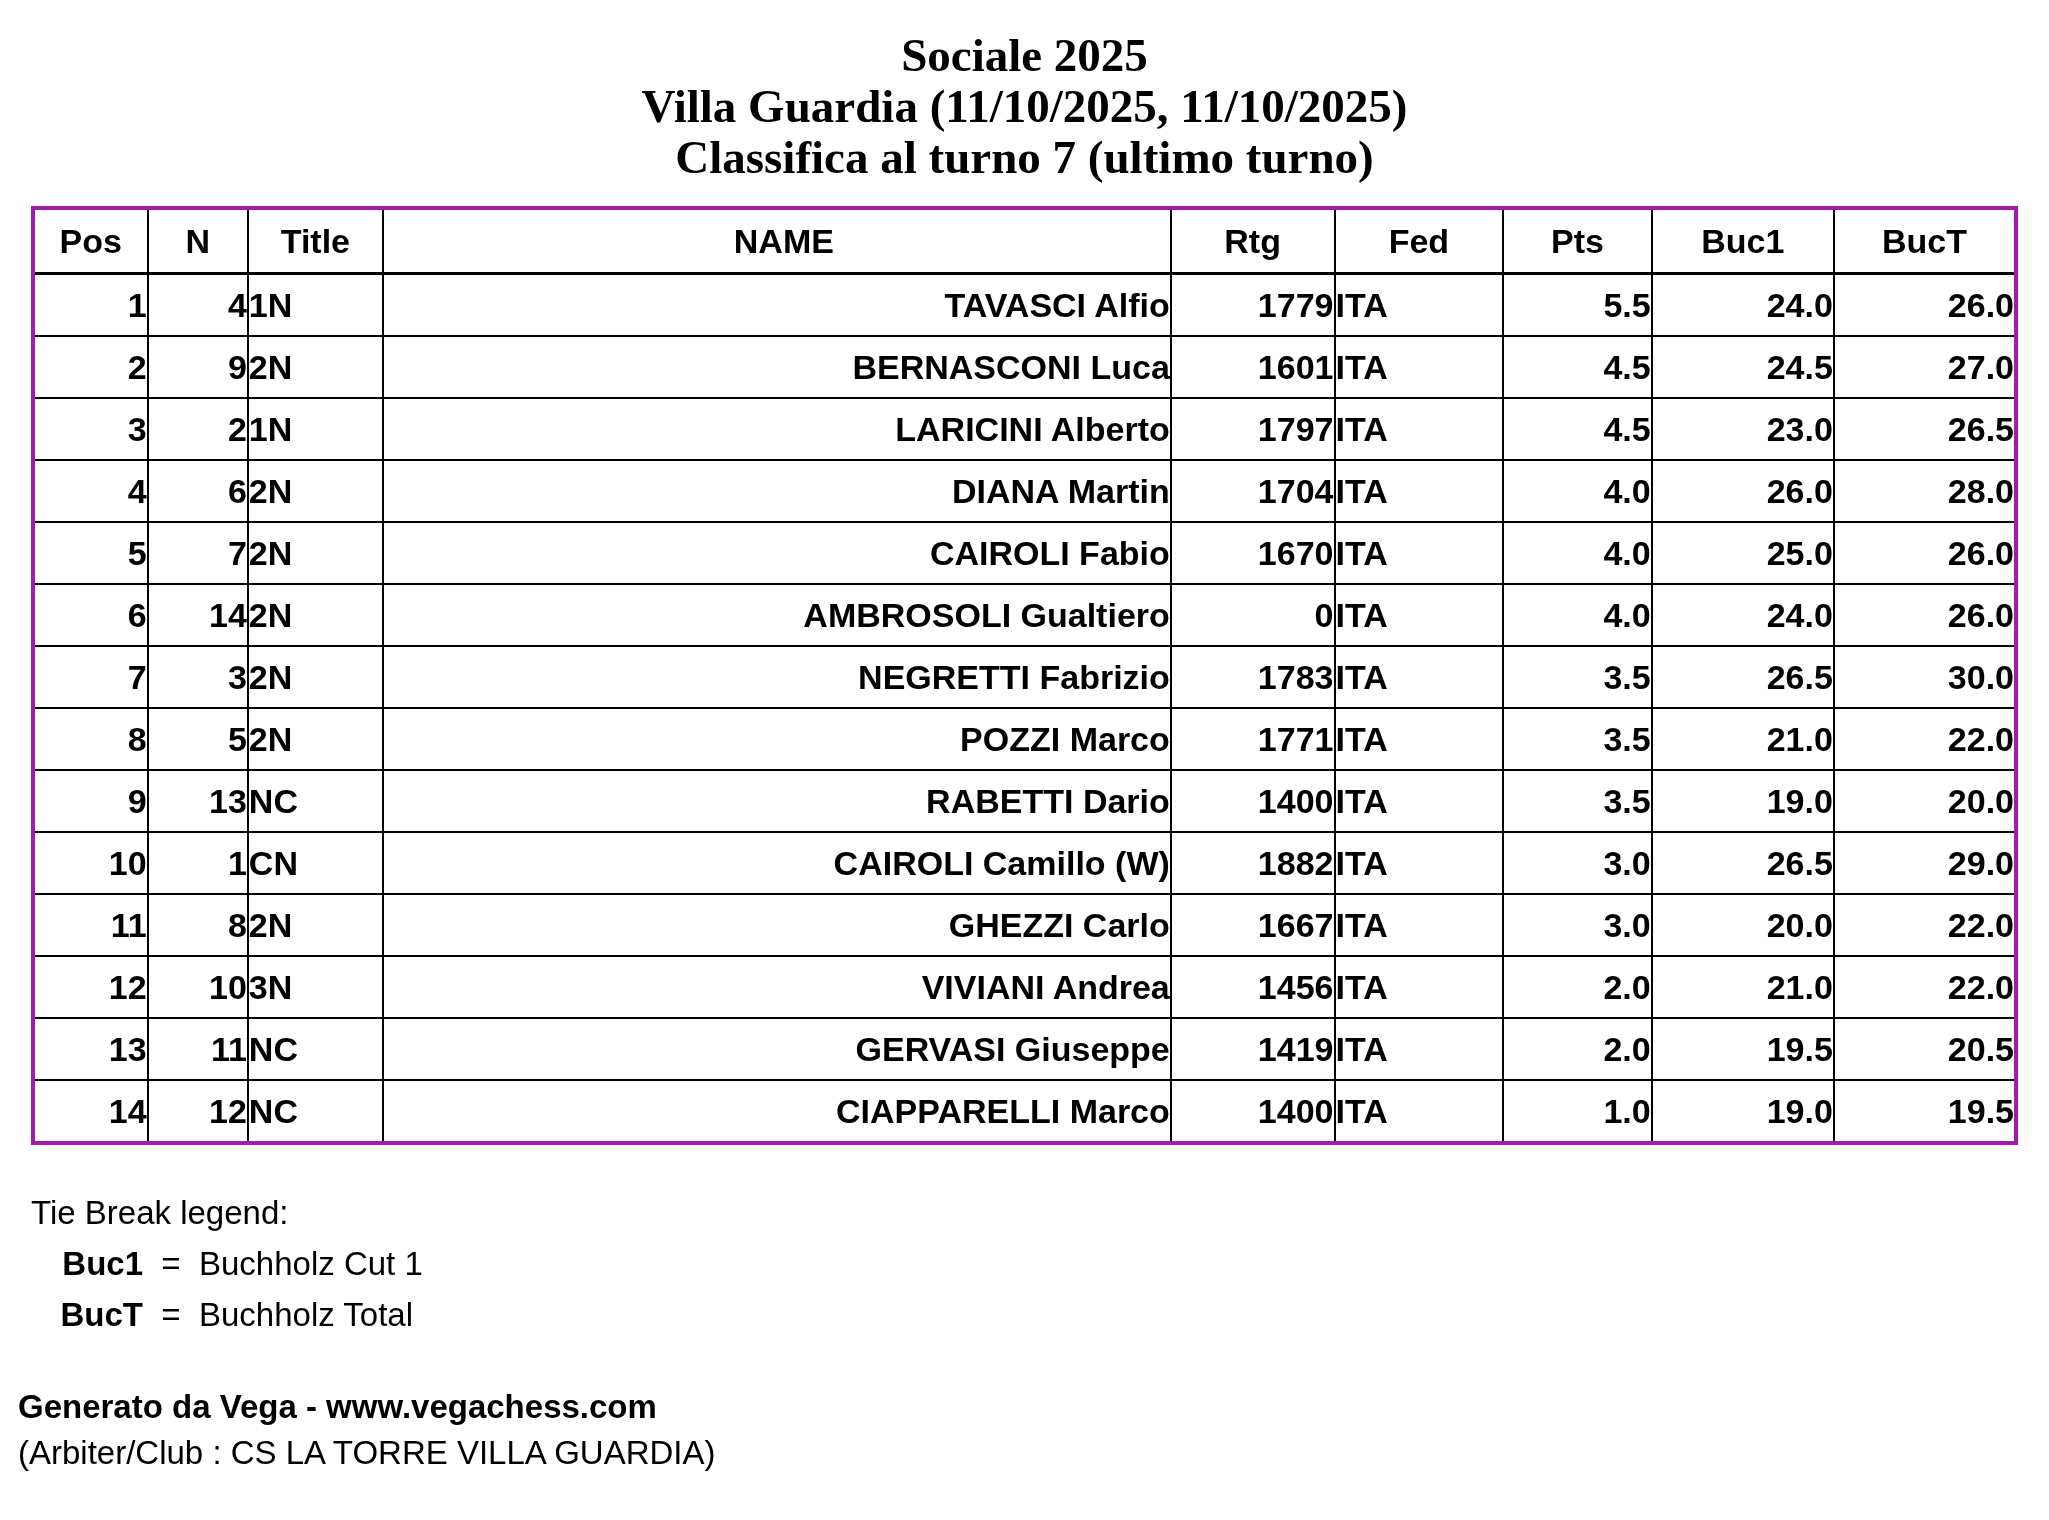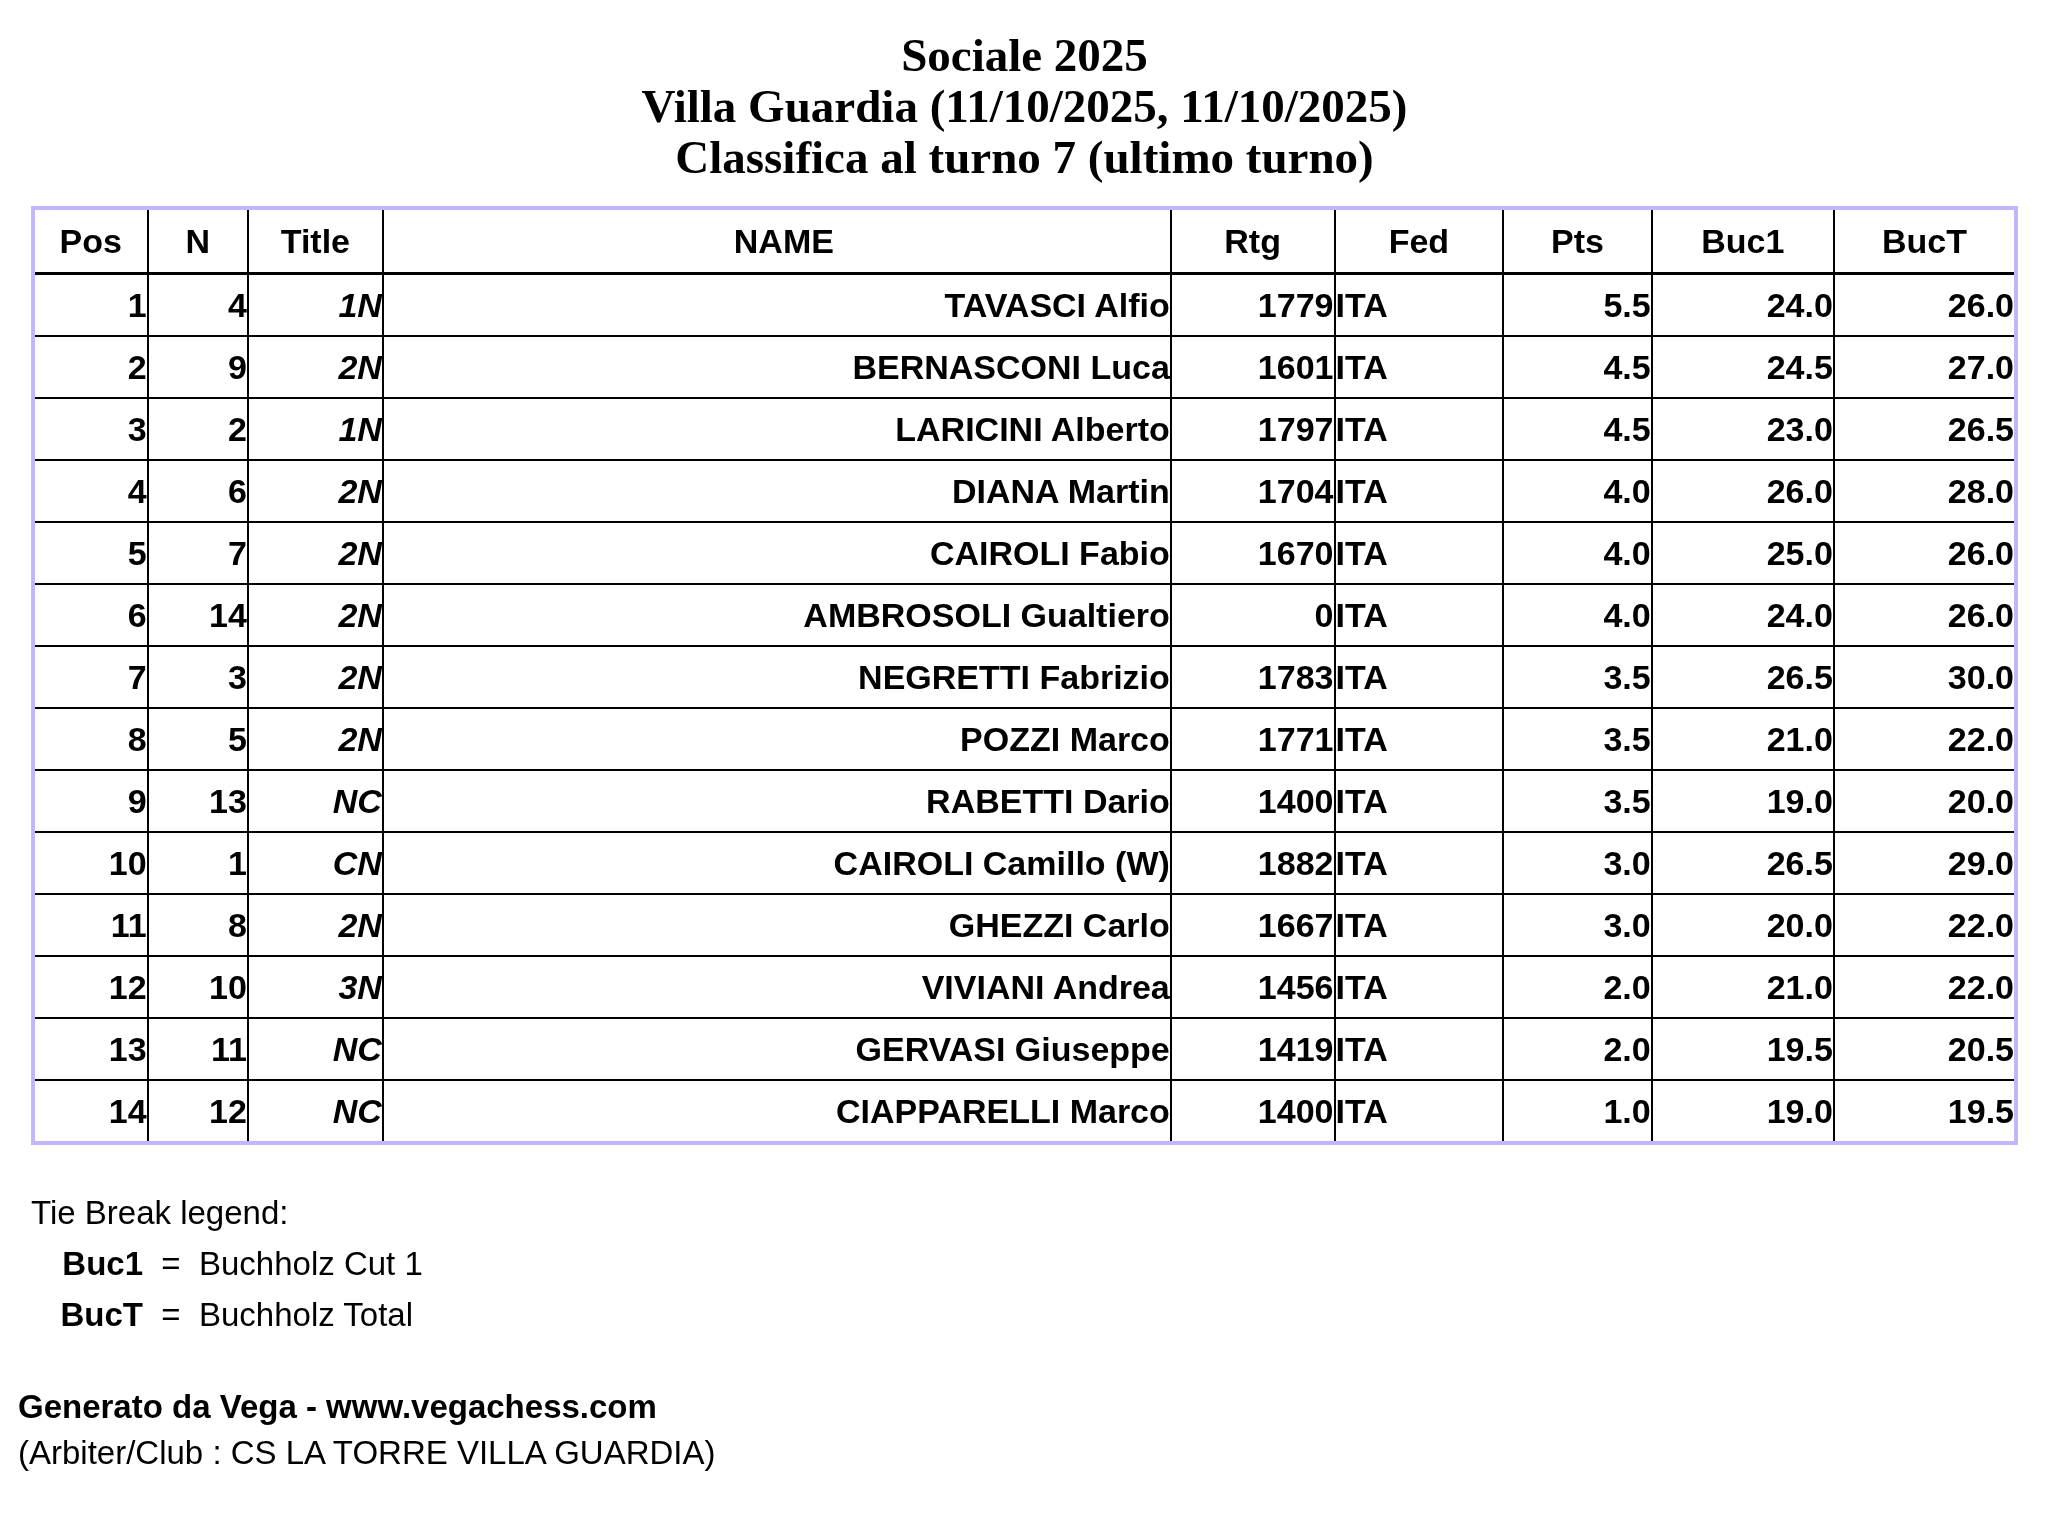--- a/index.html
+++ b/index.html
@@ -34,21 +34,21 @@
   
   .table-wrap {
     margin: 0;
     padding: 0 31px 0 31px;
     margin-top: 23px;
   }
   table.standings {
     border-collapse: collapse;
     width: 1987px;
     table-layout: fixed;
-    border: 4px solid #c4b5fd;
+    border: 4px solid #a21caf;
   }
   table.standings td,
   table.standings th {
     border: 2px solid #000000;
     padding: 0;
     height: 60px;
     font-size: 34px;
     font-weight: bold;
     line-height: 60px;
     overflow: hidden;
@@ -76,23 +76,22 @@
   col.c-buc1  { width: 178px; }
   col.c-buct  { width: 178px; }
 
   
   td.cell-pos, td.cell-n {
     text-align: right;
     padding-right: 15px;
     font-weight: normal;
   }
   td.cell-title {
-    text-align: right;
-    font-weight: normal;
-    font-style: italic;
+    text-align: left;
+    font-weight: normal;
   }
   td.cell-name {
     text-align: right;
     padding-left: 14px;
     font-weight: bold;
   }
   td.cell-rtg {
     text-align: right;
     padding-right: 22px;
     font-weight: normal;

